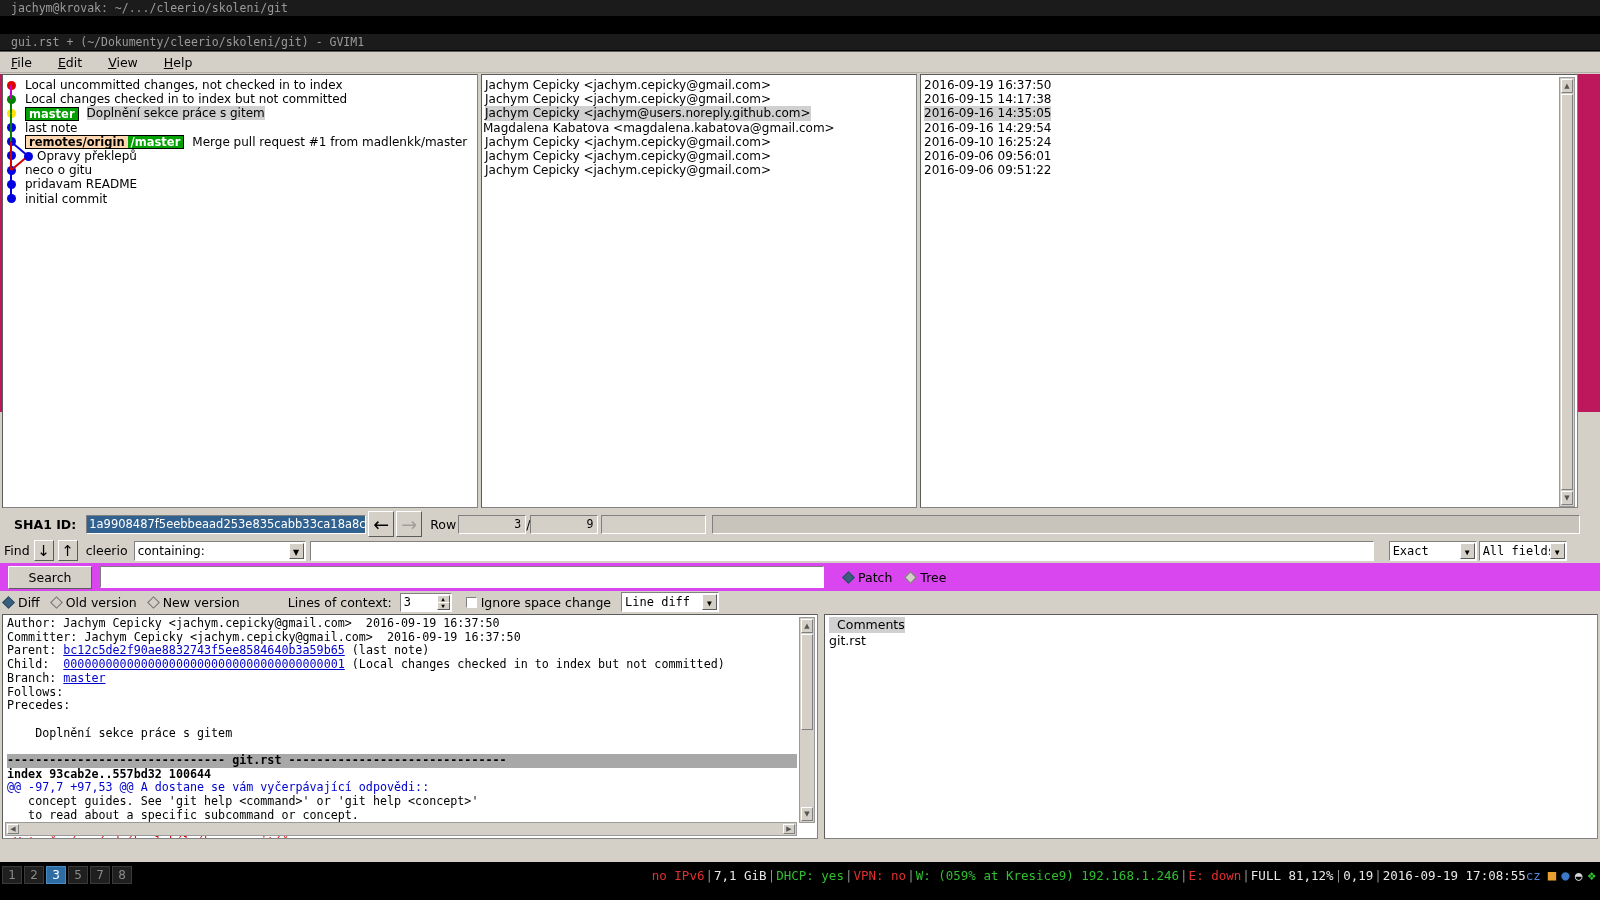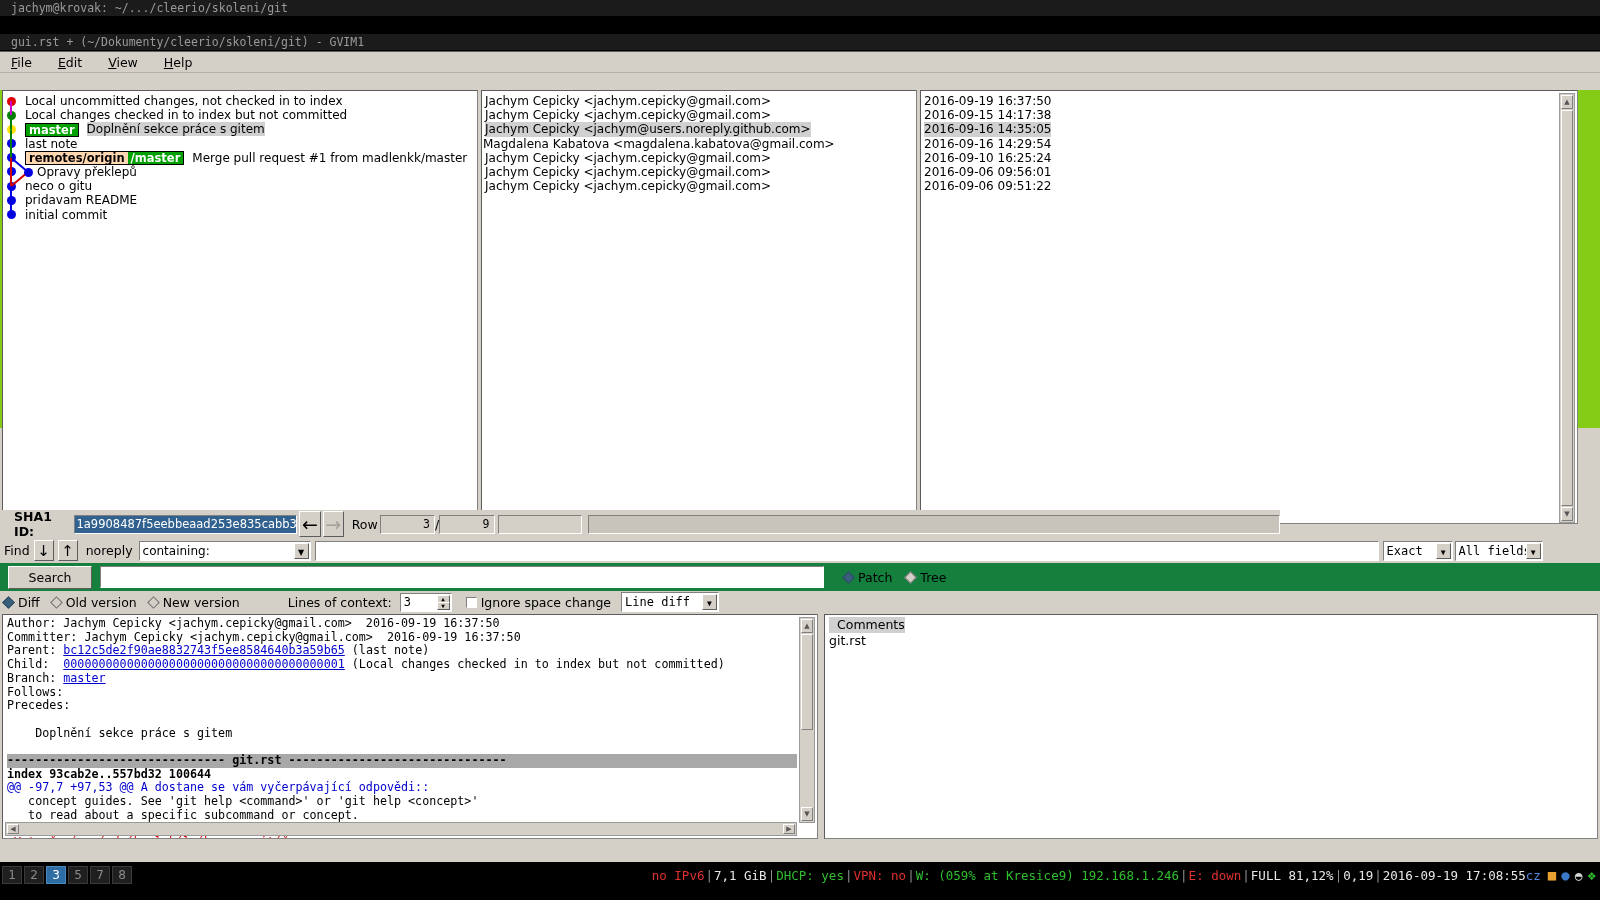--- a/index.html
+++ b/index.html
@@ -40,22 +40,21 @@
   .menu-item {
     font-size: 12.5px; color: #000; padding: 1px 3px;
     font-family: "DejaVu Sans", sans-serif;
   }
   .menu-item u { text-decoration: underline; }
 
   
   .panes {
     position: absolute; left: 0; top: 22px;
     width: 1600px; height: 338px;
-    background: #84cc16;
-    margin-top: 16px;
+    background: #be185d;
   }
   .pane {
     position: absolute; top: 0; height: 434px;
     background: #ffffff;
     border: 1px solid #828282;
     border-top-color: #5c5c5c; border-left-color: #5c5c5c;
     overflow: hidden;
   }
   #pane-graph   { left: 2px;   width: 476px; }
   #pane-author  { left: 481px; width: 436px; }
@@ -116,21 +115,21 @@
 
   .authcol, .datecol {
     position: absolute; top: 0; height: 14.2px; line-height: 14.2px;
     font-size: 12px; color: #000; white-space: nowrap;
     font-family: "DejaVu Sans", sans-serif;
   }
 
   
   .sha-row {
     position: absolute; left: 0; top: 458px;
-    width: 1280px; height: 28px;
+    width: 1600px; height: 28px;
     background: #d4d0c8;
     display: flex; align-items: center;
   }
   .lbl-bold { font-weight: bold; font-size: 12.5px; color: #000; }
   #sha-input {
     height: 19px; width: 280px; margin-left: 10px;
     font-family: "DejaVu Sans", sans-serif; font-size: 11.5px;
     line-height: 17px; padding: 0 2px; overflow: hidden;
     white-space: nowrap;
     background: #31618f; color: #ffffff;
@@ -187,21 +186,21 @@
     border: 1px solid #808080;
     border-right-color: #fff; border-bottom-color: #fff;
   }
   .combo-mono {
     font-family: "DejaVu Sans Mono", monospace; font-size: 12px;
   }
 
   
   .search-row {
     position: absolute; left: 0; top: 511px;
-    width: 1600px; height: 28px; background: #15803d;
+    width: 1600px; height: 28px; background: #d946ef;
     display: flex; align-items: center;
   }
   .btn {
     background: #d4d0c8;
     border: 1px solid #fff; border-right-color: #5c5c5c; border-bottom-color: #5c5c5c;
     font-size: 12.5px; color: #000;
     display: flex; align-items: center; justify-content: center;
   }
   .radio-diamond {
     display: inline-block; width: 9px; height: 9px;
@@ -480,27 +479,27 @@
       <span style="font-size:12.5px;color:#000;">/</span>
       <div class="rowfield" style="width:68px;">9</div>
       <div class="rowfield" style="width:105px;margin-left:3px;"></div>
       <div class="rowfield" style="width:868px;margin-left:6px;background:#c8c4bc;"></div>
     </div>
 
     <div class="find-row">
       <span style="margin-left:4px;font-size:12.5px;color:#000;">Find</span>
       <div class="arrowbtn">↓</div>
       <div class="arrowbtn">↑</div>
-      <span style="margin-left:8px;font-size:12.5px;color:#000;">noreply</span>
+      <span style="margin-left:8px;font-size:12.5px;color:#000;">cleerio</span>
       <div class="combo" style="width:172px;margin-left:6px;">
         <span>containing:</span>
         <span class="arrowbox">▼</span>
       </div>
       <div class="flatfield" style="width:1064px;margin-left:4px;"></div>
-      <div class="combo combo-mono" style="width:70px;margin-left:4px;">
+      <div class="combo combo-mono" style="width:88px;margin-left:15px;">
         <span>Exact</span>
         <span class="arrowbox">▼</span>
       </div>
       <div class="combo combo-mono" style="width:88px;margin-left:2px;">
         <span>All fields</span>
         <span class="arrowbox">▼</span>
       </div>
     </div>
 
     <div class="search-row">

